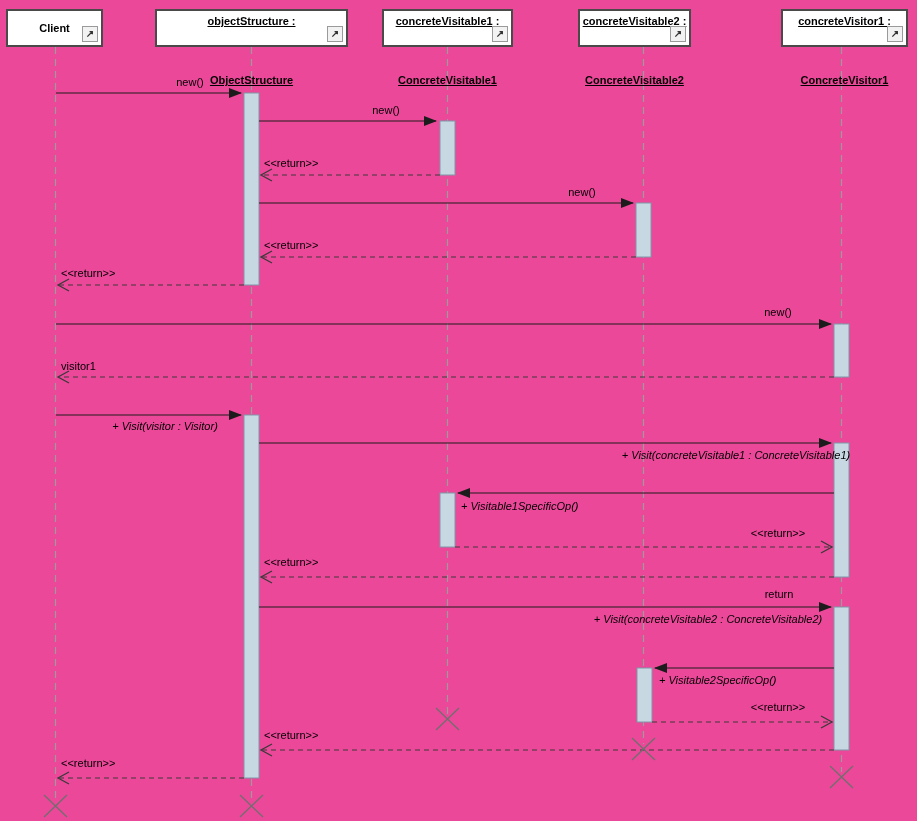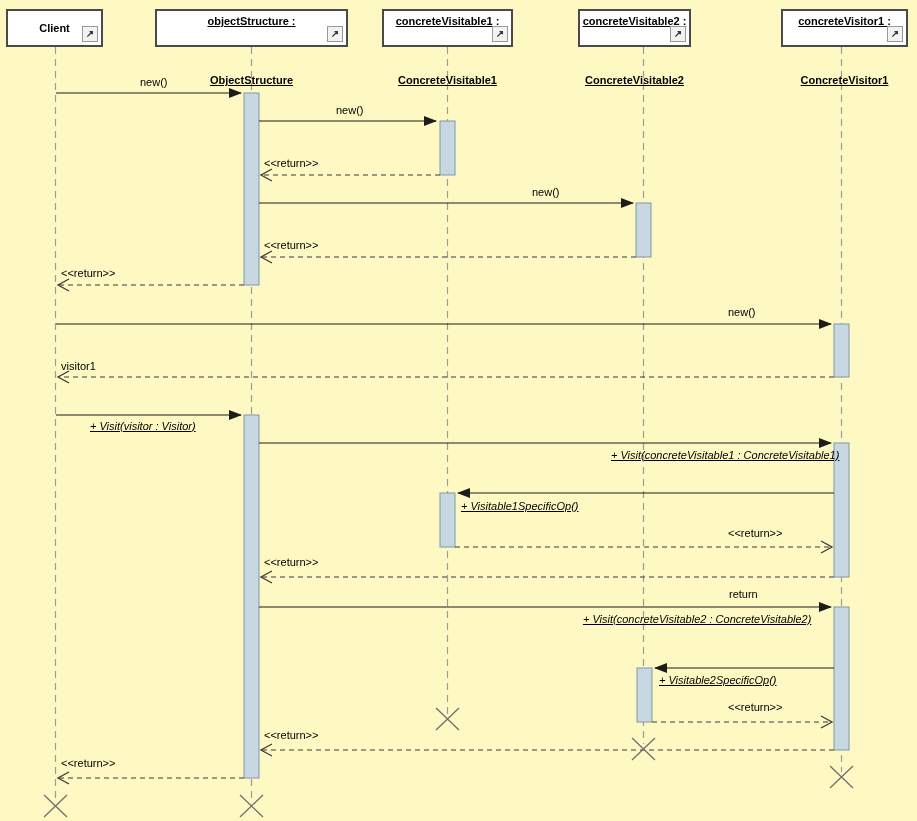--- a/index.html
+++ b/index.html
@@ -1,38 +1,38 @@
 <!DOCTYPE html>
 <html><head>
 <meta charset="utf-8">
 <style>
   html,body{margin:0;padding:0;background:#ffffff;}
   .canvas{
-    position:relative;width:917px;height:821px;background:#fef9c3;
+    position:relative;width:917px;height:821px;background:#ec4899;
     font-family:"Liberation Sans",sans-serif;overflow:hidden;
   }
   svg.layer{position:absolute;left:0;top:0;}
   
   .head{
     position:absolute;top:9px;height:38px;background:#ffffff;
     border:2px solid #4a4a4a;box-sizing:border-box;
     display:flex;flex-direction:column;justify-content:center;align-items:center;
     font-size:11px;font-weight:bold;color:#000;line-height:14px;text-align:center;
   }
   .hline{white-space:nowrap;}
   .u{text-decoration:underline;margin-top:45px;}
   .corner{
     position:absolute;right:3px;bottom:3px;width:14px;height:14px;
     border:1px solid #9a9a9a;background:#f2f2f2;color:#333;
     font-size:10px;line-height:13px;text-align:center;font-weight:bold;
   }
   
   .mlabel{position:absolute;font-size:11px;color:#000;white-space:nowrap;}
-  .ra{text-align:left;}
-  .it{font-style:italic;text-decoration:underline;}
+  .ra{text-align:center;}
+  .it{font-style:italic;}
 </style>
 </head>
 <body>
 
 <div class="canvas">
 
   <svg class="layer" width="917" height="821" viewBox="0 0 917 821">
     <defs>
       <marker id="mf" markerWidth="13" markerHeight="10" refX="12" refY="5" orient="auto" markerUnits="userSpaceOnUse">
         <path d="M0,0 L13,5 L0,10 z" fill="#1c1c1c"></path>

